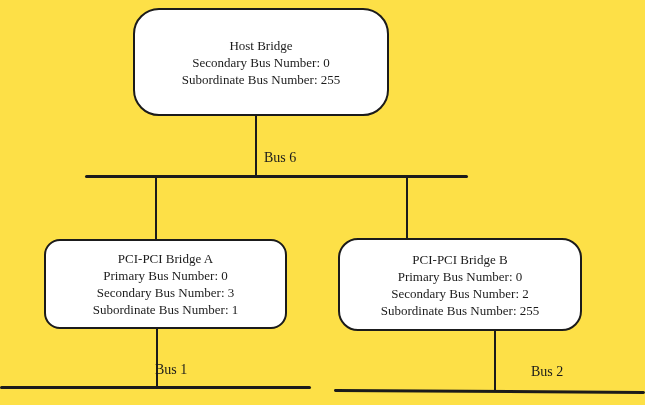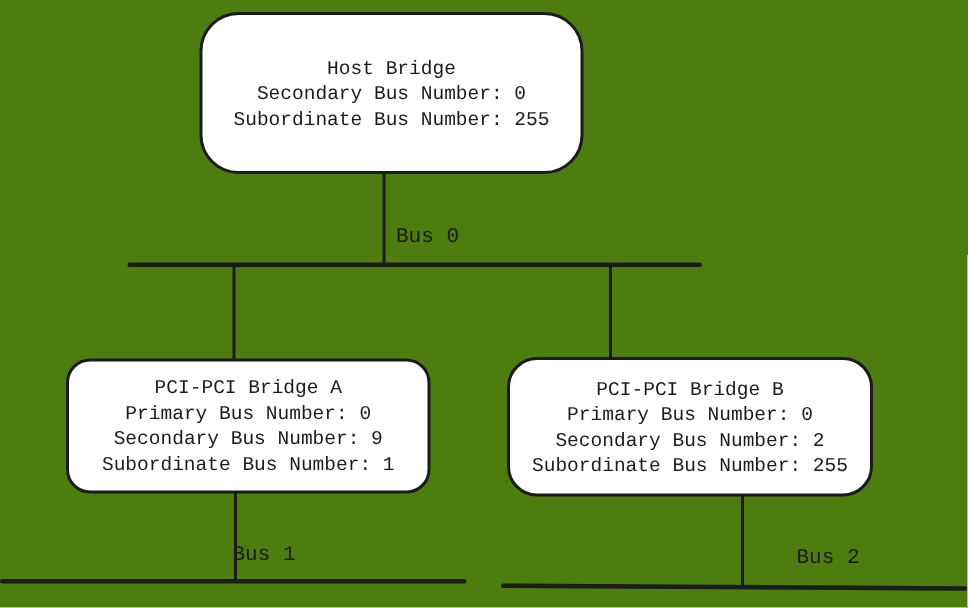--- a/index.html
+++ b/index.html
@@ -4,22 +4,22 @@
 <style>
   html, body {
     margin: 0;
     padding: 0;
     background: #ffffff;
   }
   .canvas {
     position: relative;
     width: 645px;
     height: 405px;
-    background: #4d7c0f;
-    font-family: Liberation Mono, monospace;
+    background: #fde047;
+    font-family: Liberation Serif, serif;
     color: #1b1b1b;
     overflow: hidden;
   }
   .node {
     position: absolute;
     box-sizing: border-box;
     border: 2px solid #1b1b1b;
     background: #ffffff;
     display: flex;
     flex-direction: column;
@@ -75,29 +75,29 @@
 
   <div class="node node-host">
     <div class="node-line">Host Bridge</div>
     <div class="node-line">Secondary Bus Number: 0</div>
     <div class="node-line">Subordinate Bus Number: 255</div>
   </div>
 
   <div class="vline conn-host-bus0"></div>
 
   <div class="hline line-bus0"></div>
-  <span class="bus-label label-bus0">Bus 0</span>
+  <span class="bus-label label-bus0">Bus 6</span>
 
   <div class="vline conn-bus0-bridge-a"></div>
   <div class="vline conn-bus0-bridge-b"></div>
 
   <div class="node node-bridge-a">
     <div class="node-line">PCI-PCI Bridge A</div>
     <div class="node-line">Primary Bus Number: 0</div>
-    <div class="node-line">Secondary Bus Number: 9</div>
+    <div class="node-line">Secondary Bus Number: 3</div>
     <div class="node-line">Subordinate Bus Number: 1</div>
   </div>
 
   <div class="node node-bridge-b">
     <div class="node-line">PCI-PCI Bridge B</div>
     <div class="node-line">Primary Bus Number: 0</div>
     <div class="node-line">Secondary Bus Number: 2</div>
     <div class="node-line">Subordinate Bus Number: 255</div>
   </div>
 

